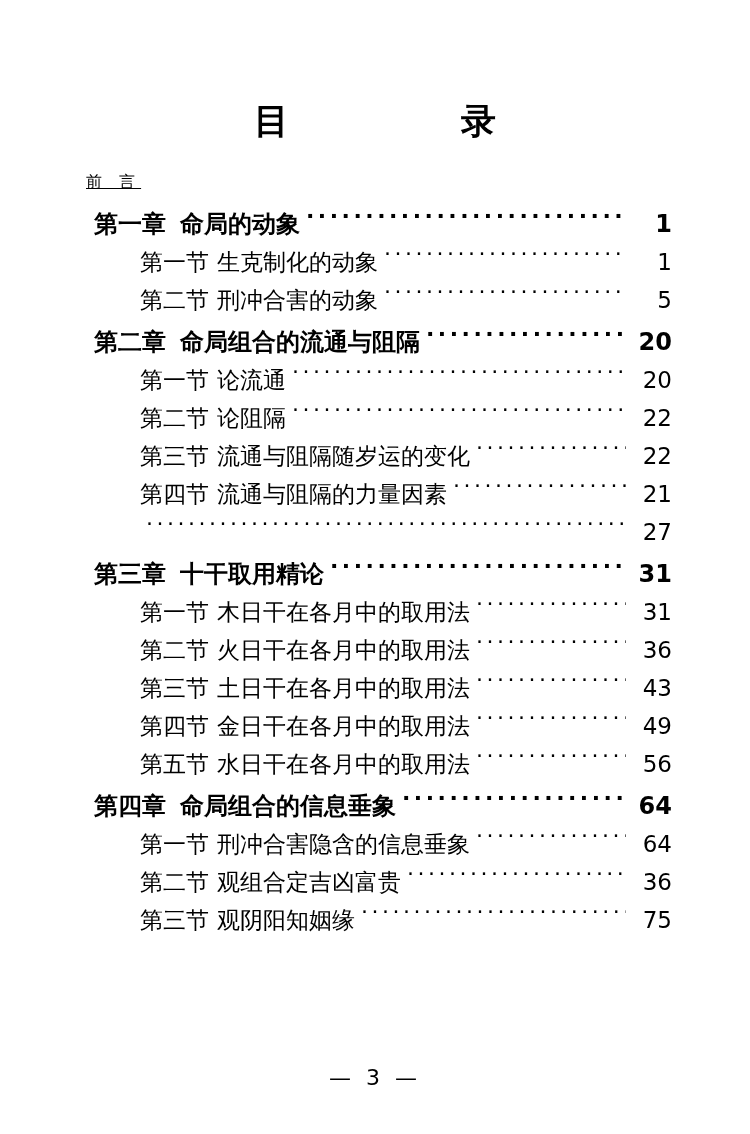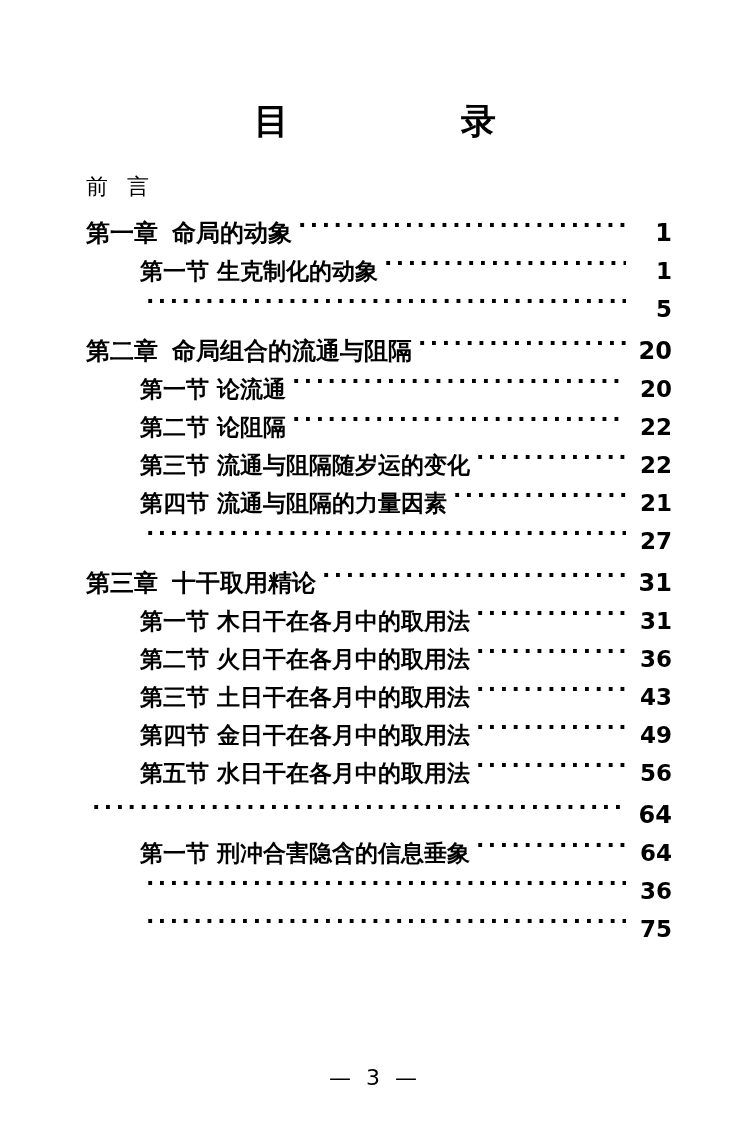--- a/index.html
+++ b/index.html
@@ -26,41 +26,43 @@
   .toc-title {
     text-align: center;
     font-size: 35px;
     font-weight: bold;
     letter-spacing: 34px;
     padding-left: 34px;
     margin: 0 0 28px 0;
     line-height: 1.2;
   }
   .preface {
-    font-size: 22px;
+    font-size: 16px;
     letter-spacing: 6px;
     margin: 0 0 6px 8px;
     line-height: 1.5;
+    text-decoration: underline;
   }
   .entry {
     display: flex;
     align-items: baseline;
     line-height: 1.0;
     white-space: nowrap;
   }
   .entry-chapter {
     font-size: 24px;
     font-weight: bold;
     margin-top: 14px;
     margin-bottom: 2px;
     padding-left: 8px;
+    margin-left: 8px;
   }
   .entry-section {
     font-size: 23px;
-    font-weight: bold;
+    font-weight: normal;
     margin-top: 11px;
     margin-bottom: 2px;
     padding-left: 62px;
   }
   .entry-label {
     flex: 0 0 auto;
   }
   .entry-dots {
     flex: 1 1 auto;
     overflow: hidden;
@@ -116,20 +118,21 @@
         <span class="entry-page">1</span>
       </div>
       <div class="entry entry-section">
         <span class="entry-label"><span>第一节</span><span class="chapter-gap" style="width: 8px;"></span><span>生克制化的动象</span></span>
         <span class="entry-dots">
           <span class="dotline">···························································</span>
         </span>
         <span class="entry-page">1</span>
       </div>
       <div class="entry entry-section">
+        <span class="entry-label"><span>第二节</span><span class="chapter-gap" style="width: 8px;"></span><span>刑冲合害的动象</span></span>
         <span class="entry-dots">
           <span class="dotline">···························································</span>
         </span>
         <span class="entry-page">5</span>
       </div>
       <div class="entry entry-chapter">
         <span class="entry-label"><span>第二章</span><span class="chapter-gap"></span><span>命局组合的流通与阻隔</span></span>
         <span class="entry-dots">
           <span class="dotline">···························································</span>
         </span>
@@ -205,39 +208,42 @@
         <span class="entry-page">49</span>
       </div>
       <div class="entry entry-section">
         <span class="entry-label"><span>第五节</span><span class="chapter-gap" style="width: 8px;"></span><span>水日干在各月中的取用法</span></span>
         <span class="entry-dots">
           <span class="dotline">···························································</span>
         </span>
         <span class="entry-page">56</span>
       </div>
       <div class="entry entry-chapter">
+        <span class="entry-label"><span>第四章</span><span class="chapter-gap"></span><span>命局组合的信息垂象</span></span>
         <span class="entry-dots">
           <span class="dotline">···························································</span>
         </span>
         <span class="entry-page">64</span>
       </div>
       <div class="entry entry-section">
         <span class="entry-label"><span>第一节</span><span class="chapter-gap" style="width: 8px;"></span><span>刑冲合害隐含的信息垂象</span></span>
         <span class="entry-dots">
           <span class="dotline">···························································</span>
         </span>
         <span class="entry-page">64</span>
       </div>
       <div class="entry entry-section">
+        <span class="entry-label"><span>第二节</span><span class="chapter-gap" style="width: 8px;"></span><span>观组合定吉凶富贵</span></span>
         <span class="entry-dots">
           <span class="dotline">···························································</span>
         </span>
         <span class="entry-page">36</span>
       </div>
       <div class="entry entry-section">
+        <span class="entry-label"><span>第三节</span><span class="chapter-gap" style="width: 8px;"></span><span>观阴阳知姻缘</span></span>
         <span class="entry-dots">
           <span class="dotline">···························································</span>
         </span>
         <span class="entry-page">75</span>
       </div>
     </div>
 
   <div class="footer">— 3 —</div>
 </div>
 

